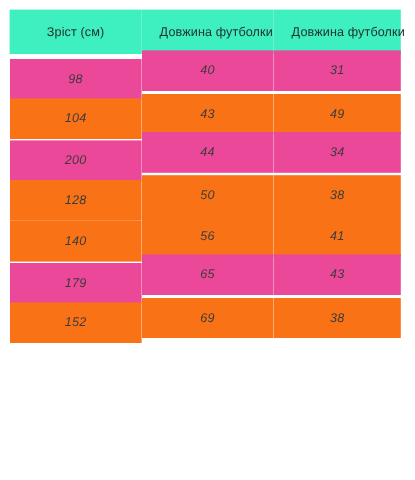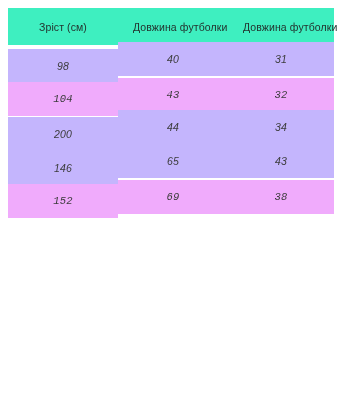--- a/index.html
+++ b/index.html
@@ -39,25 +39,24 @@
     font-weight: 400;
     font-style: normal;
     color: #23332e;
     text-align: center;
     vertical-align: middle;
     letter-spacing: 0.1px;
     white-space: nowrap;
   }
 
   tbody tr {
-    background: #c4b5fd;
+    background: #ec4899;
   }
   tbody tr.striped {
-    background: #f0abfc;
-    font-family: Liberation Mono, monospace;
+    background: #f97316;
   }
 
   tbody td {
     height: 34px;
     padding: 0;
     font-size: 10.5px;
     font-style: italic;
     font-weight: 400;
     color: #3b3b3b;
     text-align: center;
@@ -92,29 +91,39 @@
   </thead>
   <tbody>
     <tr>
       <td class="col-1">98</td>
       <td class="col-2">40</td>
       <td class="col-3">31</td>
     </tr>
     <tr class="striped even-row">
       <td class="col-1">104</td>
       <td class="col-2">43</td>
-      <td class="col-3">32</td>
+      <td class="col-3">49</td>
     </tr>
     <tr>
       <td class="col-1">200</td>
       <td class="col-2">44</td>
       <td class="col-3">34</td>
     </tr>
+    <tr class="striped even-row">
+      <td class="col-1">128</td>
+      <td class="col-2">50</td>
+      <td class="col-3">38</td>
+    </tr>
+    <tr class="striped even-row">
+      <td class="col-1">140</td>
+      <td class="col-2">56</td>
+      <td class="col-3">41</td>
+    </tr>
     <tr>
-      <td class="col-1">146</td>
+      <td class="col-1">179</td>
       <td class="col-2">65</td>
       <td class="col-3">43</td>
     </tr>
     <tr class="striped even-row">
       <td class="col-1">152</td>
       <td class="col-2">69</td>
       <td class="col-3">38</td>
     </tr>
   </tbody>
 </table>

